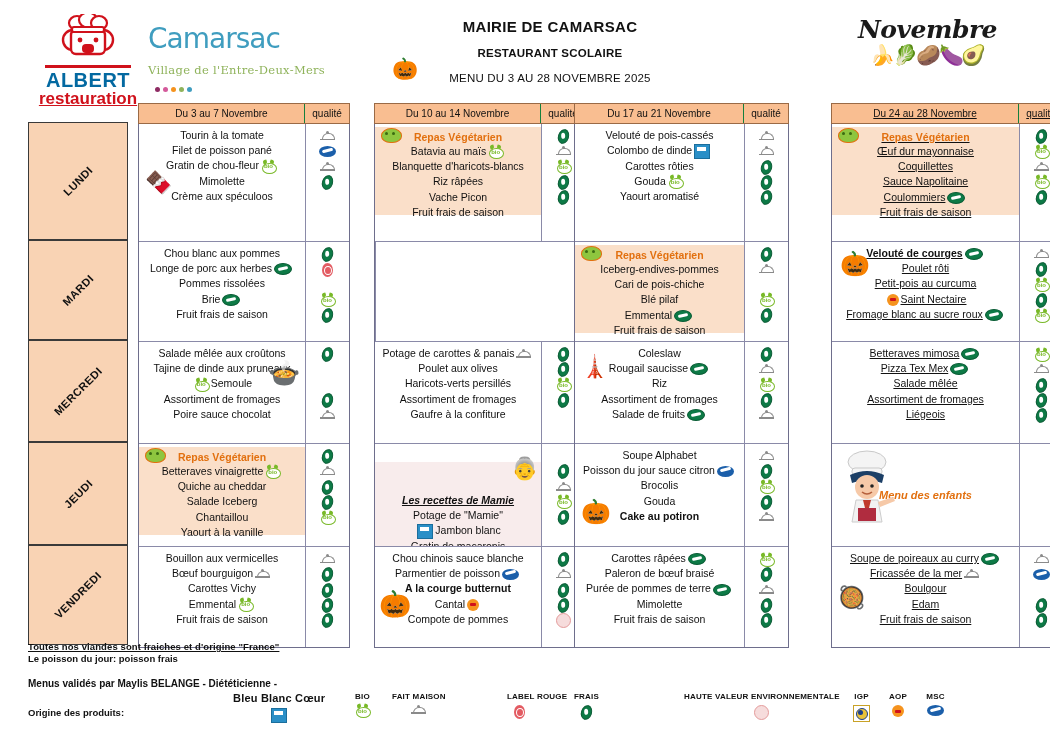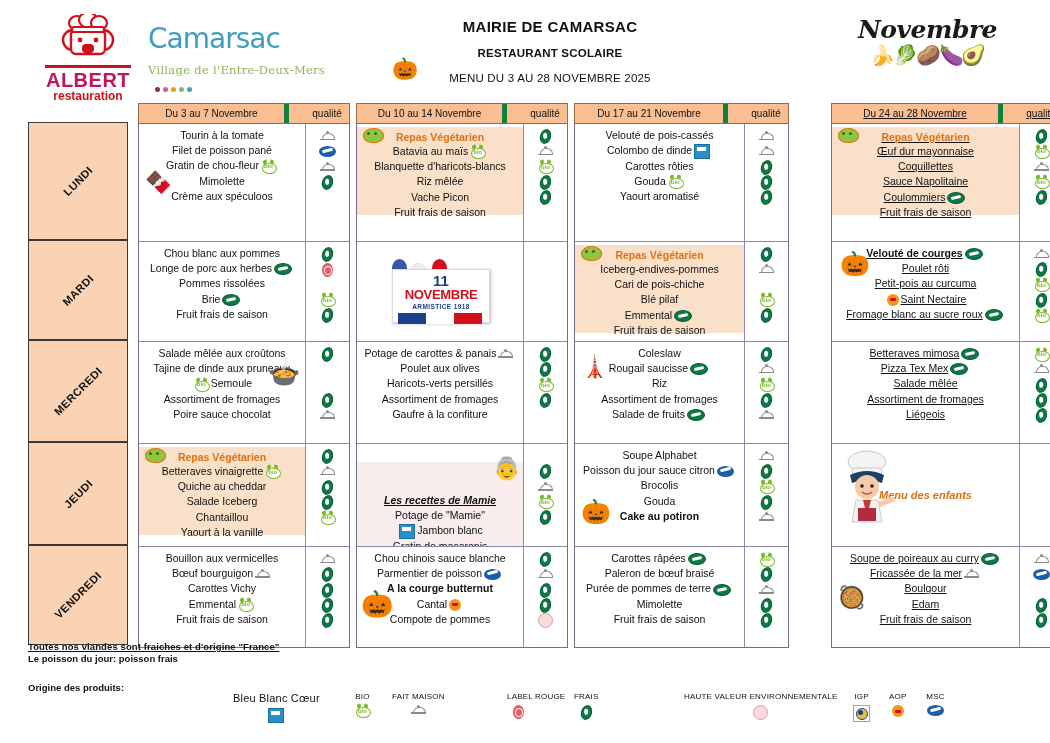--- a/index.html
+++ b/index.html
@@ -6,22 +6,22 @@
   body{
     width:1050px;height:743px;background:#ffffff;
     font-family:"Liberation Sans",sans-serif;color:#111;
     position:relative;overflow:hidden;
   }
   .page{position:relative;width:1050px;height:743px;}
 
   
   .header{position:absolute;left:0;top:0;width:1050px;height:100px;}
   .logo-albert{position:absolute;left:38px;top:14px;width:100px;height:82px;text-align:center;}
-  .albert-name{font-size:20px;font-weight:bold;color:#be185d;letter-spacing:.5px;line-height:1;margin-top:2px;}
-  .albert-sub{font-size:12px;font-weight:bold;color:#d0111b;line-height:1.1;}
+  .albert-name{font-size:20px;font-weight:bold;color:#0369a1;letter-spacing:.5px;line-height:1;margin-top:2px;}
+  .albert-sub{font-size:17px;font-weight:bold;color:#d0111b;line-height:1.1;text-decoration:underline;}
   .albert-rule{width:86px;height:3px;background:#d0111b;margin:1px auto 0;}
 
   .logo-camarsac{position:absolute;left:148px;top:18px;width:225px;height:62px;}
   .cam-word{font-size:28px;color:#3f9dbf;letter-spacing:-1px;font-family:"DejaVu Sans",sans-serif;line-height:42px;font-weight:400;}
   .cam-sub{font-size:11.5px;color:#8fb35b;letter-spacing:.3px;margin-top:-4px;font-family:"DejaVu Serif",serif;}
   .cam-dots{display:inline-block;margin-left:4px;}
   .cam-dots i{display:inline-block;width:5px;height:5px;border-radius:50%;margin-left:3px;}
 
   .pumpkin-top{position:absolute;left:392px;top:58px;font-size:21px;line-height:1;}
 
@@ -44,21 +44,21 @@
     transform:rotate(-45deg);
   }
 
   .weeks{position:absolute;left:138px;top:103px;}
   .week{position:absolute;top:0;}
   .wk-head{
     height:21px;background:#f9be91;border:1px solid #9a6a46;box-sizing:border-box;
     display:flex;
   }
   .wk-head .h-menu{flex:1;display:flex;align-items:center;justify-content:center;font-size:10px;}
-  .wk-head .h-qual{width:44px;border-left:5px solid #15803d;display:flex;align-items:center;justify-content:center;font-size:10px;padding-left:16px;}
+  .wk-head .h-qual{width:44px;border-left:1px solid #15803d;display:flex;align-items:center;justify-content:center;font-size:10px;}
 
   .wk-body{border:1px solid #6e6e8c;border-top:none;box-sizing:border-box;background:#fff;}
   .mealrow{display:flex;border-bottom:1px solid #8a8aa8;box-sizing:border-box;position:relative;}
   .mealrow:last-child{border-bottom:none;}
   .meal{flex:1;position:relative;overflow:hidden;padding-top:4px;}
   .qual{width:44px;border-left:1px solid #8a8aa8;box-sizing:border-box;padding-top:4px;position:relative;}
 
   .veg-banner{
     background:#fadfc9;position:absolute;left:0;right:0;top:0;bottom:0;
   }
@@ -150,21 +150,21 @@
 
   
   .footer{position:absolute;left:28px;top:641px;width:1000px;}
   .f-line1{font-size:9.5px;font-weight:bold;text-decoration:underline;letter-spacing:.1px;}
   .f-line2{font-size:9.5px;font-weight:bold;margin-top:1px;}
   .f-line3{font-size:10px;font-weight:bold;margin-top:14px;}
   .f-line4{font-size:9.5px;font-weight:bold;margin-top:18px;}
 
   .legend{position:absolute;left:28px;top:692px;width:1000px;height:45px;}
   .lg{position:absolute;text-align:center;}
-  .lg-label{font-size:8px;font-weight:normal;letter-spacing:.2px;white-space:nowrap;text-align:center;}
+  .lg-label{font-size:8px;font-weight:bold;letter-spacing:.2px;white-space:nowrap;text-align:center;}
   .lg-icon{margin-top:4px;display:flex;justify-content:center;}
 </style>
 </head>
 <body>
 
 <div class="page">
 
   <div class="header">
 
     <div class="logo-albert">
@@ -318,67 +318,50 @@
             <div class="qual">
               <div class="qline"><span class="ic ic-fm"><span class="fm-knob"></span><span class="fm-dome"></span><span class="fm-base"></span></span></div>
               <div class="qline"><span class="ic ic-frais"></span></div>
               <div class="qline"><span class="ic ic-frais"></span></div>
               <div class="qline"><span class="ic ic-frais"></span></div>
               <div class="qline"><span class="ic ic-frais"></span></div>
             </div>
           </div>
         </div>
       </div>
-      <div class="week" style="left: 218px; width: 212px;">
+      <div class="week" style="left: 236px; width: 212px;">
         <div class="wk-head">
           <div class="h-menu">Du 10 au 14 Novembre</div>
           <div class="h-qual">qualité</div>
         </div>
         <div class="wk-body">
           <div class="mealrow" style="height: 118px;">
             <div class="meal">
               <div class="veg-banner" style="height: 88px; top: 3px; bottom: auto;"></div>
               <div class="veg-title">Repas Végétarien</div>
               <span class="ic ic-veghead artemoji" style="left: 4px; top: 2px;">
                 <span class="vh-b"></span>
                 <span class="vh-e"></span>
                 <span class="vh-e2"></span>
               </span>
               <div class="dish"><span>Batavia au maïs</span><span class="ic ic-bio"><span class="bio-l"></span><span class="bio-r"></span><span class="bio-c"></span><span class="bio-t">bio</span></span></div>
               <div class="dish"><span>Blanquette d'haricots-blancs</span></div>
-              <div class="dish"><span>Riz mêlée</span></div>
+              <div class="dish"><span>Riz râpées</span></div>
               <div class="dish"><span>Vache Picon</span></div>
               <div class="dish"><span>Fruit frais de saison</span></div>
             </div>
             <div class="qual">
               <div class="qline"><span class="ic ic-frais"></span></div>
               <div class="qline"><span class="ic ic-fm"><span class="fm-knob"></span><span class="fm-dome"></span><span class="fm-base"></span></span></div>
               <div class="qline"><span class="ic ic-bio"><span class="bio-l"></span><span class="bio-r"></span><span class="bio-c"></span><span class="bio-t">bio</span></span></div>
               <div class="qline"><span class="ic ic-frais"></span></div>
               <div class="qline"><span class="ic ic-frais"></span></div>
             </div>
           </div>
           <div class="mealrow" style="height: 100px;">
-            <div class="meal">
-              <div class="armistice">
-                <span class="arm-bal" style="left:4px;top:0;background:#3559a8"></span>
-                <span class="arm-bal" style="left:22px;top:4px;background:#f2f2f2;border:1px solid #ddd"></span>
-                <span class="arm-bal" style="left:44px;top:0;background:#d0111b"></span>
-                <div class="arm-card">
-                  <div class="arm-11">11</div>
-                  <div class="arm-nov">NOVEMBRE</div>
-                  <div class="arm-sub">ARMISTICE 1918</div>
-                </div>
-                <div class="arm-flag">
-                  <i style="background:#1b3f8b"></i>
-                  <i style="background:#fff"></i>
-                  <i style="background:#d0111b"></i>
-                </div>
-              </div>
-            </div>
             <div class="qual"></div>
           </div>
           <div class="mealrow" style="height: 102px;">
             <div class="meal">
               <div class="dish"><span>Potage de carottes &amp; panais</span><span class="ic ic-fm"><span class="fm-knob"></span><span class="fm-dome"></span><span class="fm-base"></span></span></div>
               <div class="dish"><span>Poulet aux olives</span></div>
               <div class="dish"><span>Haricots-verts persillés</span></div>
               <div class="dish"><span>Assortiment de fromages</span></div>
               <div class="dish"><span>Gaufre à la confiture</span></div>
             </div>
@@ -623,20 +606,21 @@
               <div class="qline"><span class="ic ic-frais"></span></div>
             </div>
           </div>
         </div>
       </div>
     </div>
 
   <div class="footer">
     <div class="f-line1">Toutes nos viandes sont fraiches et d'origine "France"</div>
     <div class="f-line2">Le poisson du jour: poisson frais</div>
+    <div class="f-line3">Menus validés  par Maylis BELANGE - Diététicienne -</div>
     <div class="f-line4">Origine des produits:</div>
   </div>
 
   <div class="legend" id="legend">
       <div class="lg" style="left: 205px;">
         <div class="lg-label" style="font-size: 11px;">Bleu Blanc Cœur</div>
         <div class="lg-icon">
           <span class="ic ic-bbc"></span>
         </div>
       </div>

